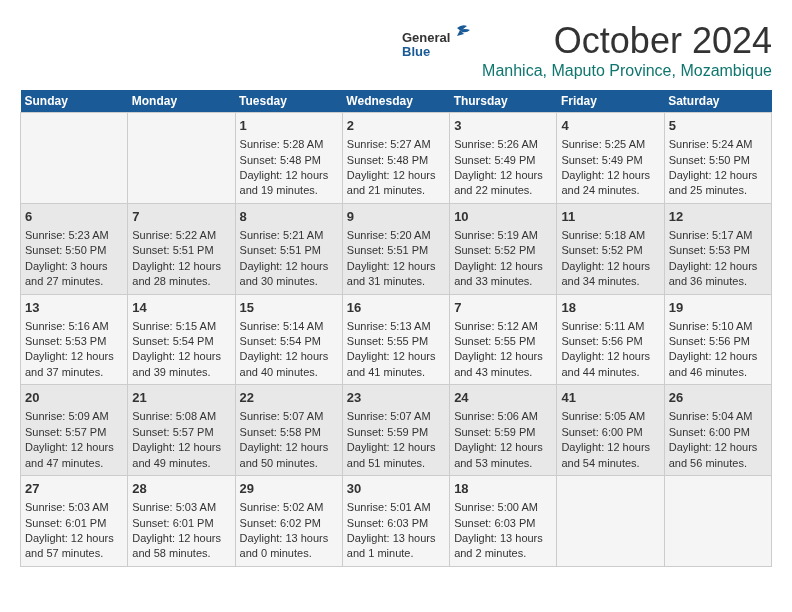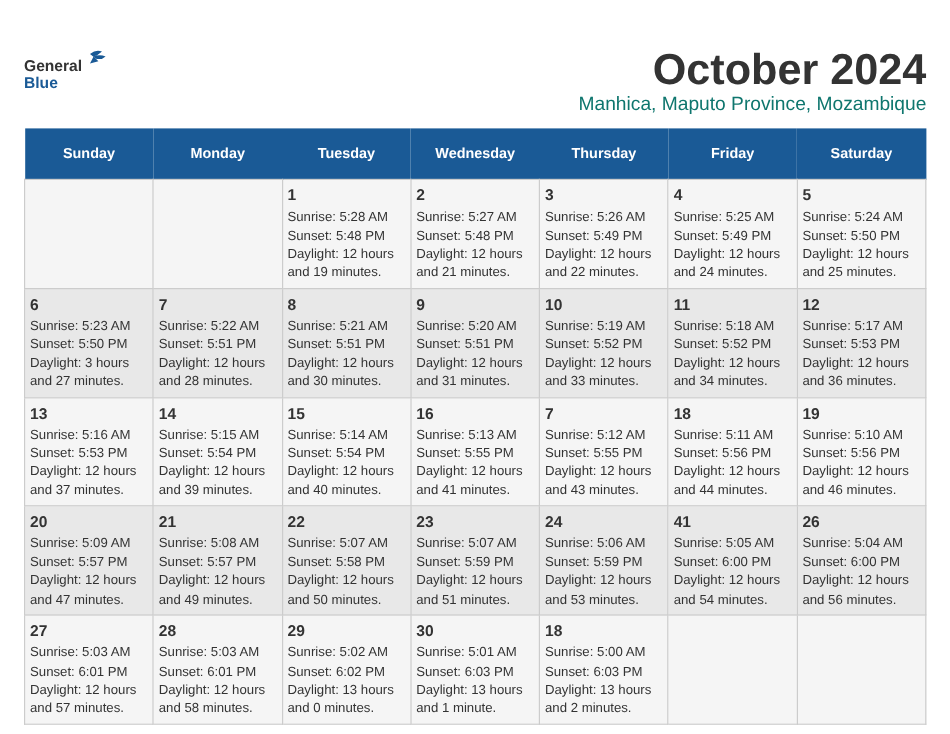--- a/index.html
+++ b/index.html
@@ -5,52 +5,51 @@
     * { box-sizing: border-box; margin: 0; padding: 0; }
     body {
       font-family: Arial, sans-serif;
       background: #fff;
       width: 792px;
       min-height: 612px;
       padding: 20px;
     }
     .header {
       display: flex;
-      justify-content: space-between;
+      justify-content: flex-end;
       align-items: flex-start;
       margin-bottom: 10px;
-      margin-top: 17px;
     }
     .logo {
       display: flex;
       flex-direction: column;
       align-items: flex-start;
     }
     .title-block {
       text-align: right;
     }
     .main-title {
       font-size: 36px;
       color: #333;
-      font-weight: bold;
+      font-weight: normal;
     }
     .sub-title {
       font-size: 16px;
       color: #0f766e;
     }
     table {
       width: 100%;
       border-collapse: collapse;
       font-size: 11px;
     }
     thead tr th {
       background-color: #1a5a96;
       color: #fff;
-      padding: 14px 4px;
-      text-align: center;
+      padding: 4px 4px;
+      text-align: left;
       font-weight: bold;
       font-size: 12px;
     }
     tbody tr td {
       vertical-align: top;
       padding: 4px;
       border: 1px solid #ccc;
       height: 80px;
       width: 107px;
       color: #333;

